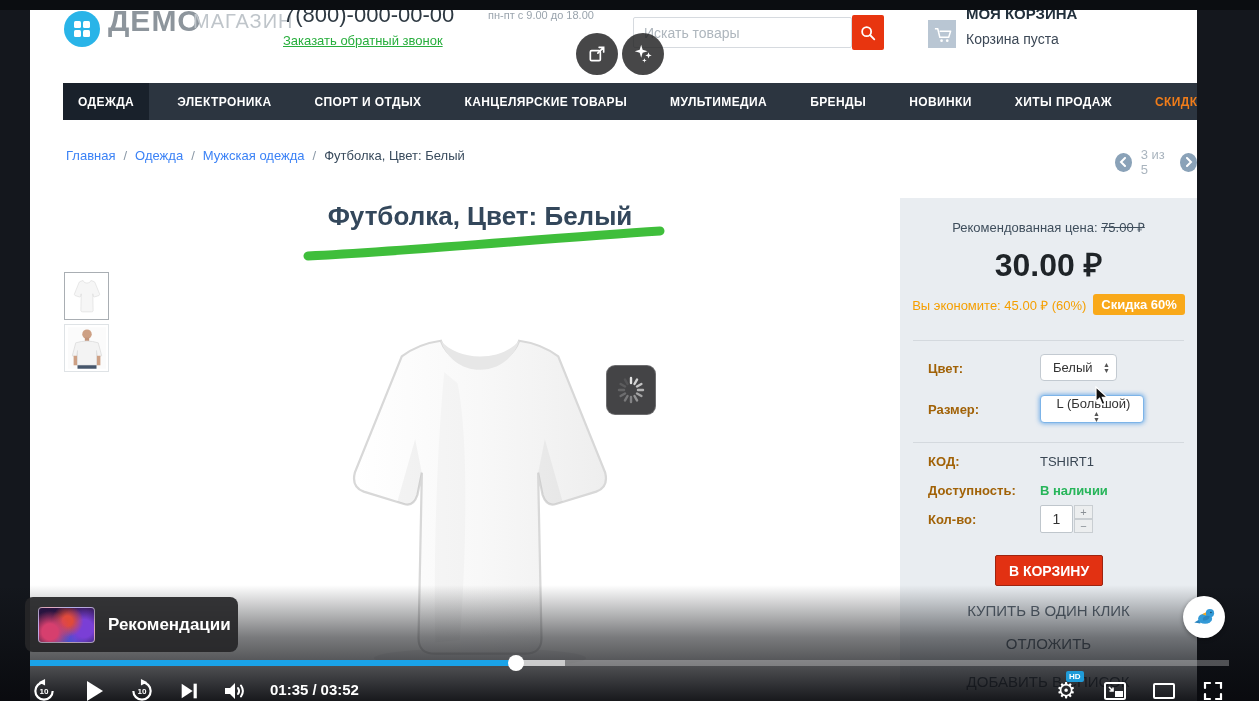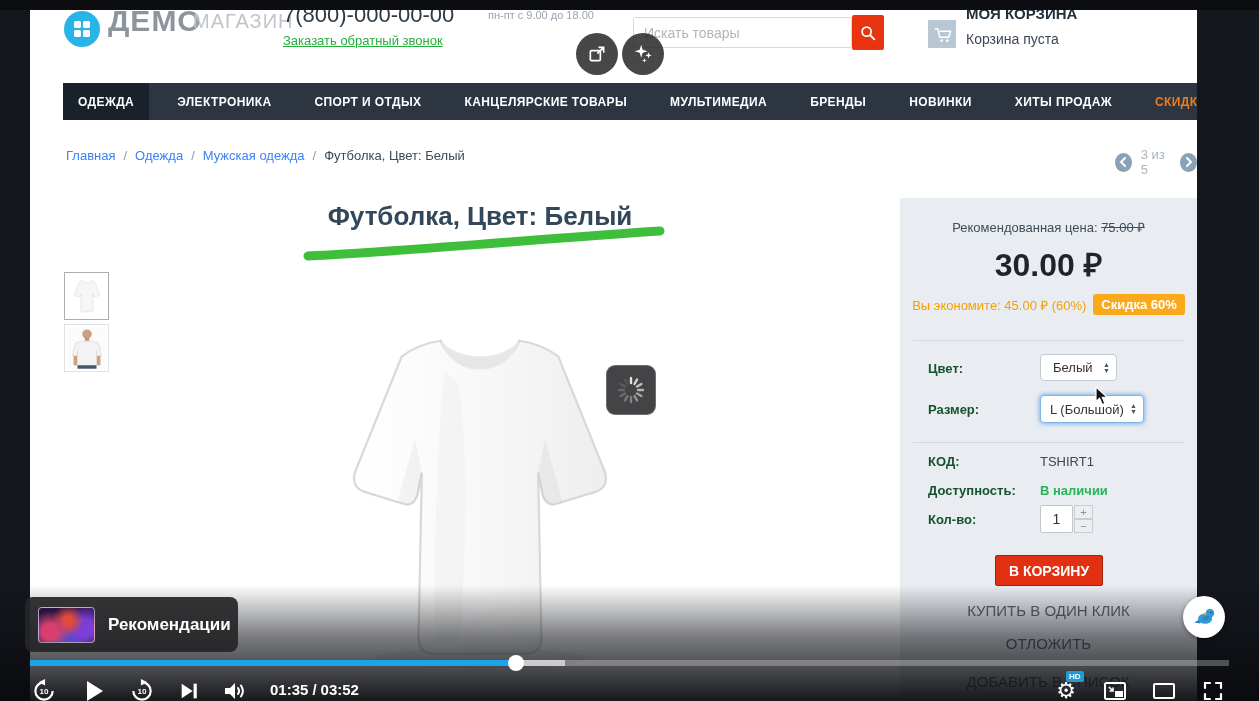--- a/index.html
+++ b/index.html
@@ -63,27 +63,27 @@
   
   .panel { left:870px; top:188px; width:297px; height:503px; background:#e9edf1; }
   .p-center { width:100%; text-align:center; }
   .rec-row { top:20px; font-size:13px; color:#3f4e5c; }
   .rec-price { text-decoration:line-through; }
   .price { top:44px; font-size:32px; font-weight:bold; color:#1f2428; }
   .save-row { top:96px; display:flex; justify-content:center; align-items:center; gap:7px; width:100%; }
   .save-text { font-size:13px; color:#f59f00; }
   .badge { font-size:13px; font-weight:bold; color:#fff; background:#f9a91a; padding:3px 8px; border-radius:3px; }
   .divider { left:13px; width:271px; height:1px; background:#d4d9de; }
-  .p-label { left:28px; font-size:13px; font-weight:bold; color:#14532d; }
+  .p-label { left:28px; font-size:13px; font-weight:bold; color:#a16207; }
   .p-value { left:140px; font-size:13px; color:#3a4754; }
   .select { left:140px; background:#fff; border:1px solid #c3cad1; border-radius:4px; display:flex; align-items:center;
             justify-content:space-between; padding:0 6px 0 9px; font-size:13px; color:#333; cursor:pointer; }
   .select .arrows { display:flex; flex-direction:column; line-height:6px; font-size:7px; color:#555; margin-left:6px; }
   .sel-color { top:156px; width:77px; height:27px;padding-left:12px; }
-  .sel-size  { top:197px; width:104px; height:28px; border-color:#7db4e8; box-shadow:0 0 4px 1px rgba(90,160,230,.75); }
+  .sel-size  { top:197px; width:104px; height:28px; border-color:#7db4e8; box-shadow:0 0 4px 1px rgba(90,160,230,.75);flex-direction:column; }
   .avail { color:#27b55a; font-weight:bold; }
   .qty-input { left:140px; top:307px; width:33px; height:28px; border:1px solid #bfc6cc; background:#fff; text-align:center;
                font-size:14px; color:#333; font-family:"Liberation Sans",sans-serif; border-radius:2px; }
   .stepper { left:174px; top:307px; display:flex; flex-direction:column; }
   .stepper button { width:19px; height:14px; font-size:11px; line-height:10px; color:#8a9096; background:#eceeef;
                     border:1px solid #c9ced2; cursor:pointer; padding:0; font-family:"Liberation Sans",sans-serif; }
   .cart-btn { left:95px; top:357px; width:108px; height:31px; background:#e23112; border:1px solid #9e2410; border-radius:2px;
               color:#fff; font-size:14px; font-weight:bold; cursor:pointer; font-family:"Liberation Sans",sans-serif; }
   .ghost-link { width:100%; text-align:center; font-size:15px; color:#5a6672; cursor:pointer; }
   .one-click { top:404px; }

